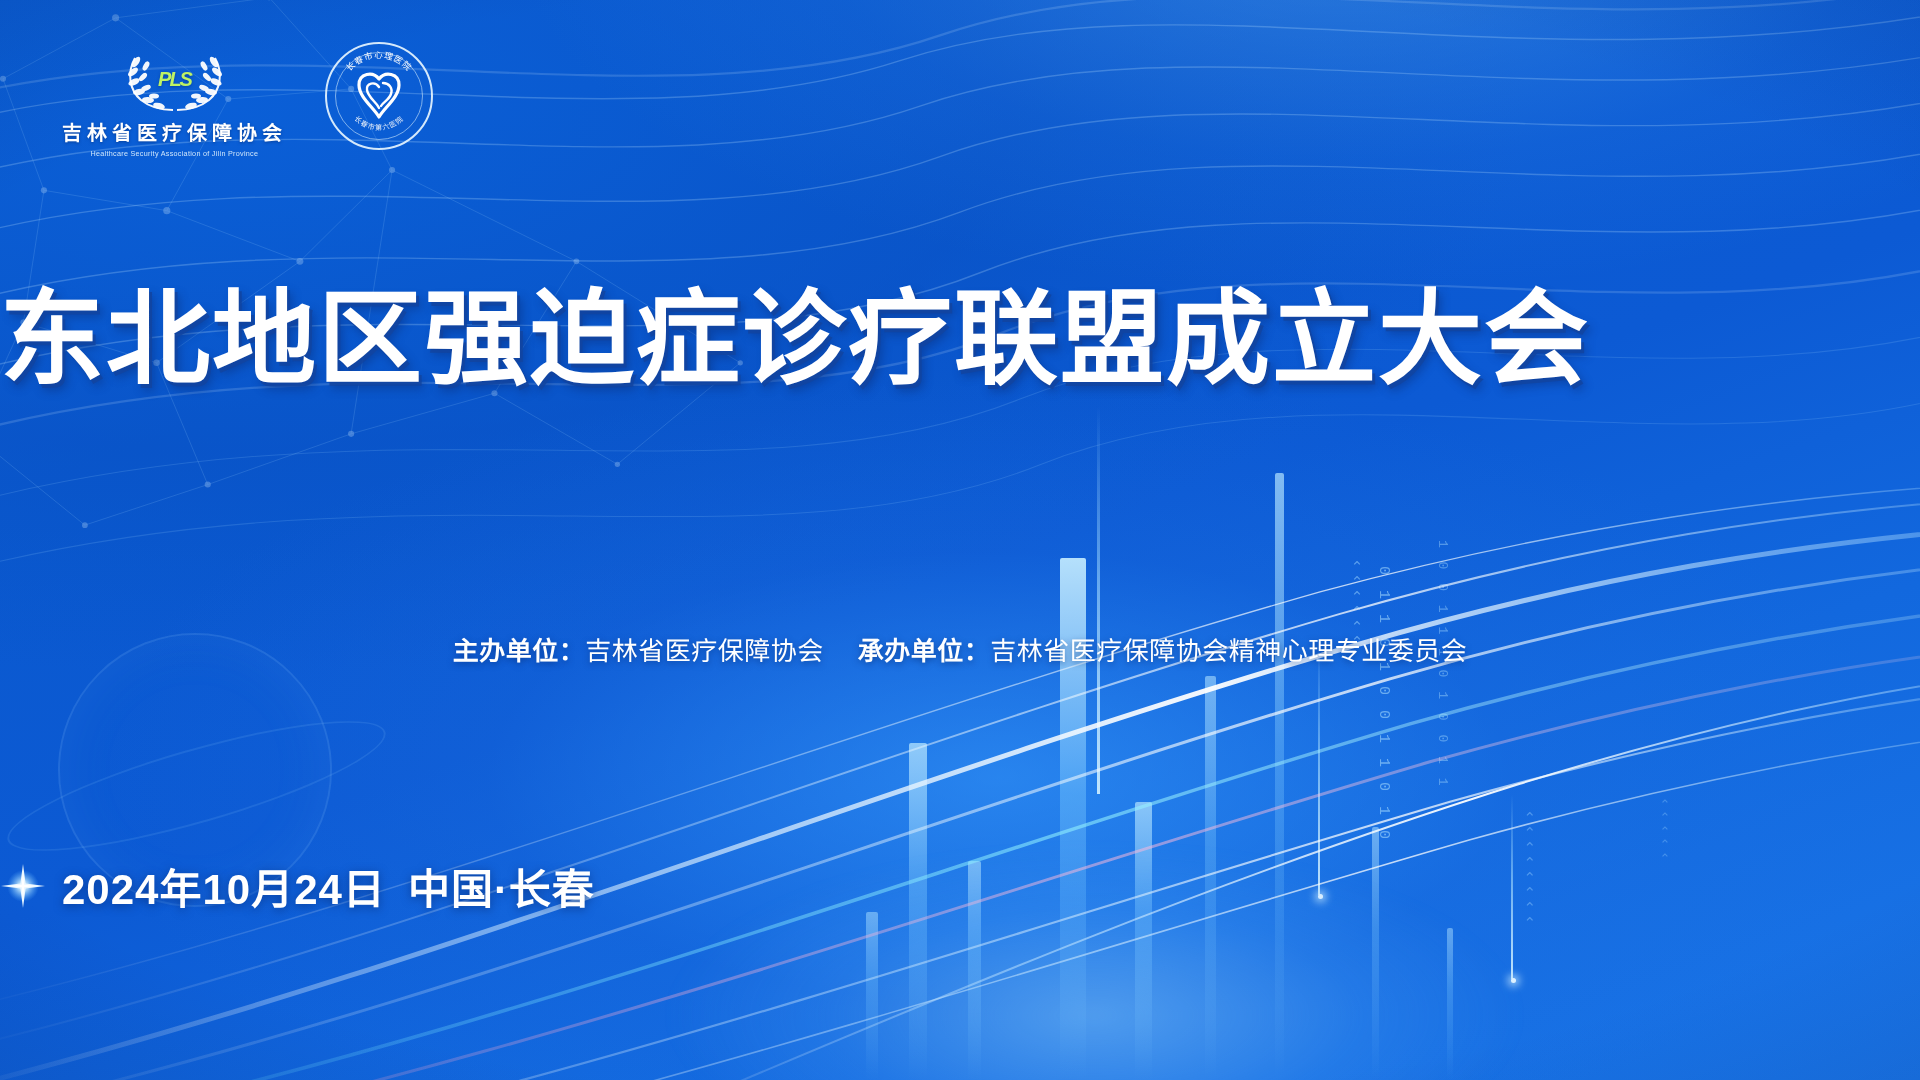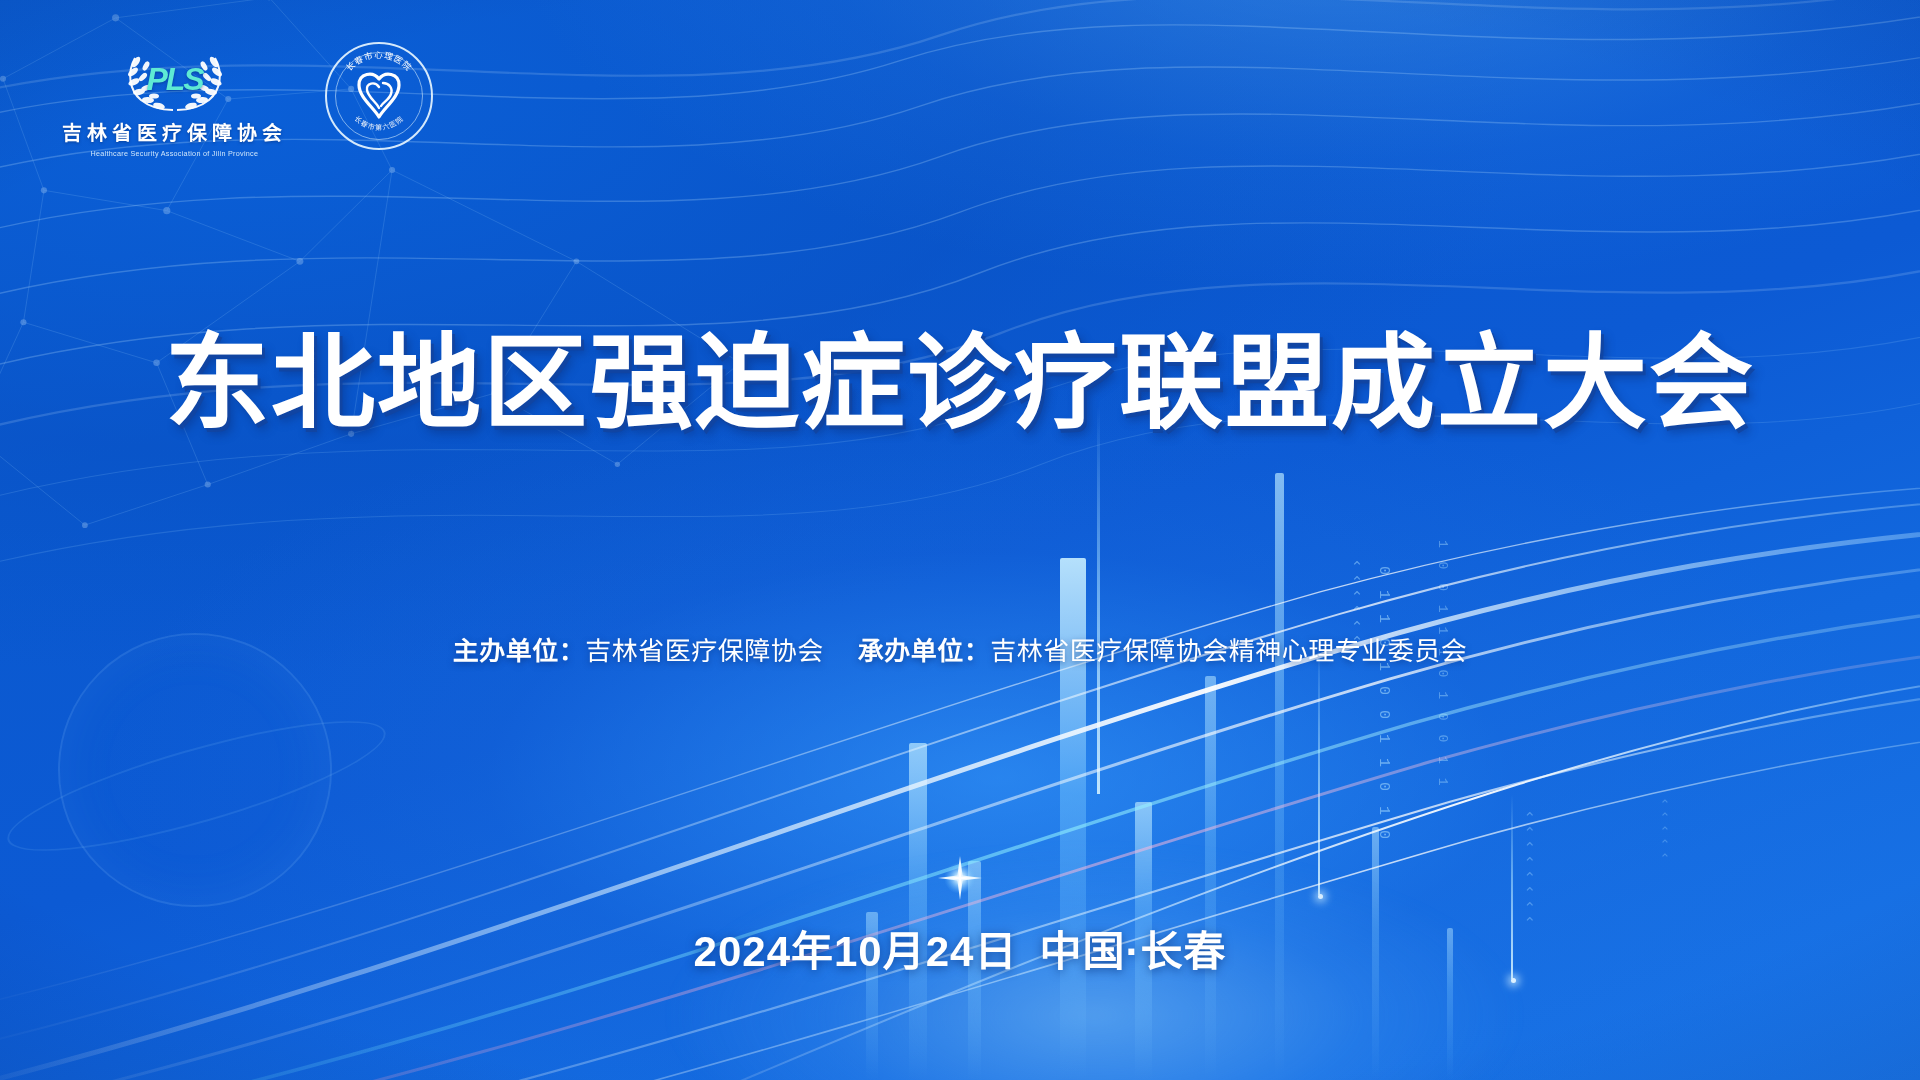--- a/index.html
+++ b/index.html
@@ -160,24 +160,24 @@
     position: relative;
     width: 140px; height: 70px;
     display: flex;
     align-items: center;
     justify-content: center;
   }
   .wreath-wrap svg { position: absolute; inset: 0; width: 100%; height: 100%; }
   .pls-mark {
     position: relative;
     font-family: "Liberation Sans", sans-serif;
-    font-size: 32px;
+    font-size: 20px;
     font-weight: 700;
     font-style: italic;
-    color: #5eead4;
+    color: #bef264;
     letter-spacing: -2px;
     text-shadow: 0 1px 3px rgba(0,40,110,0.5);
   }
   .logo-cn {
     font-size: 20px;
     font-weight: 700;
     color: #fff;
     letter-spacing: 5px;
     text-shadow: 0 1px 3px rgba(0,40,110,0.55);
     white-space: nowrap;
@@ -210,23 +210,22 @@
     position: relative;
     width: 52px; height: 54px;
     z-index: 2;
   }
 
   
   .title-block {
     position: absolute;
     left: 0; right: 0;
     top: 280px;
-    text-align: center;
+    text-align: left;
     z-index: 5;
-    margin-top: 44px;
   }
   .title-line {
     font-family: "Liberation Sans", "DejaVu Sans", sans-serif;
     font-weight: 700;
     font-size: 104px;
     line-height: 1.14;
     color: #ffffff;
     letter-spacing: 2px;
     white-space: nowrap;
     text-shadow:
@@ -256,21 +255,20 @@
 
   
   .date-block {
     position: absolute;
     left: 0; right: 0;
     top: 855px;
     z-index: 5;
     display: flex;
     align-items: center;
     gap: 16px;
-    flex-direction: column;
   }
   .sparkle {
     position: relative;
     width: 46px; height: 46px;
     flex: 0 0 auto;
   }
   .sparkle svg { width: 100%; height: 100%; display: block; }
   .date-text {
     font-size: 42px;
     font-weight: 700;

